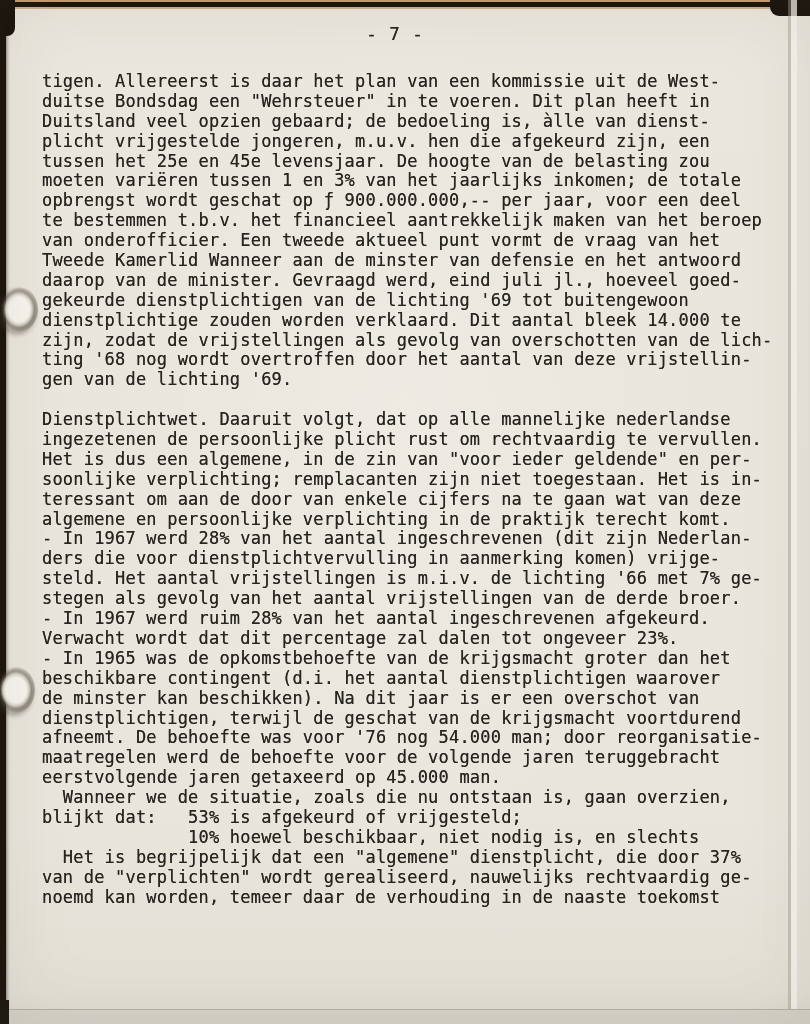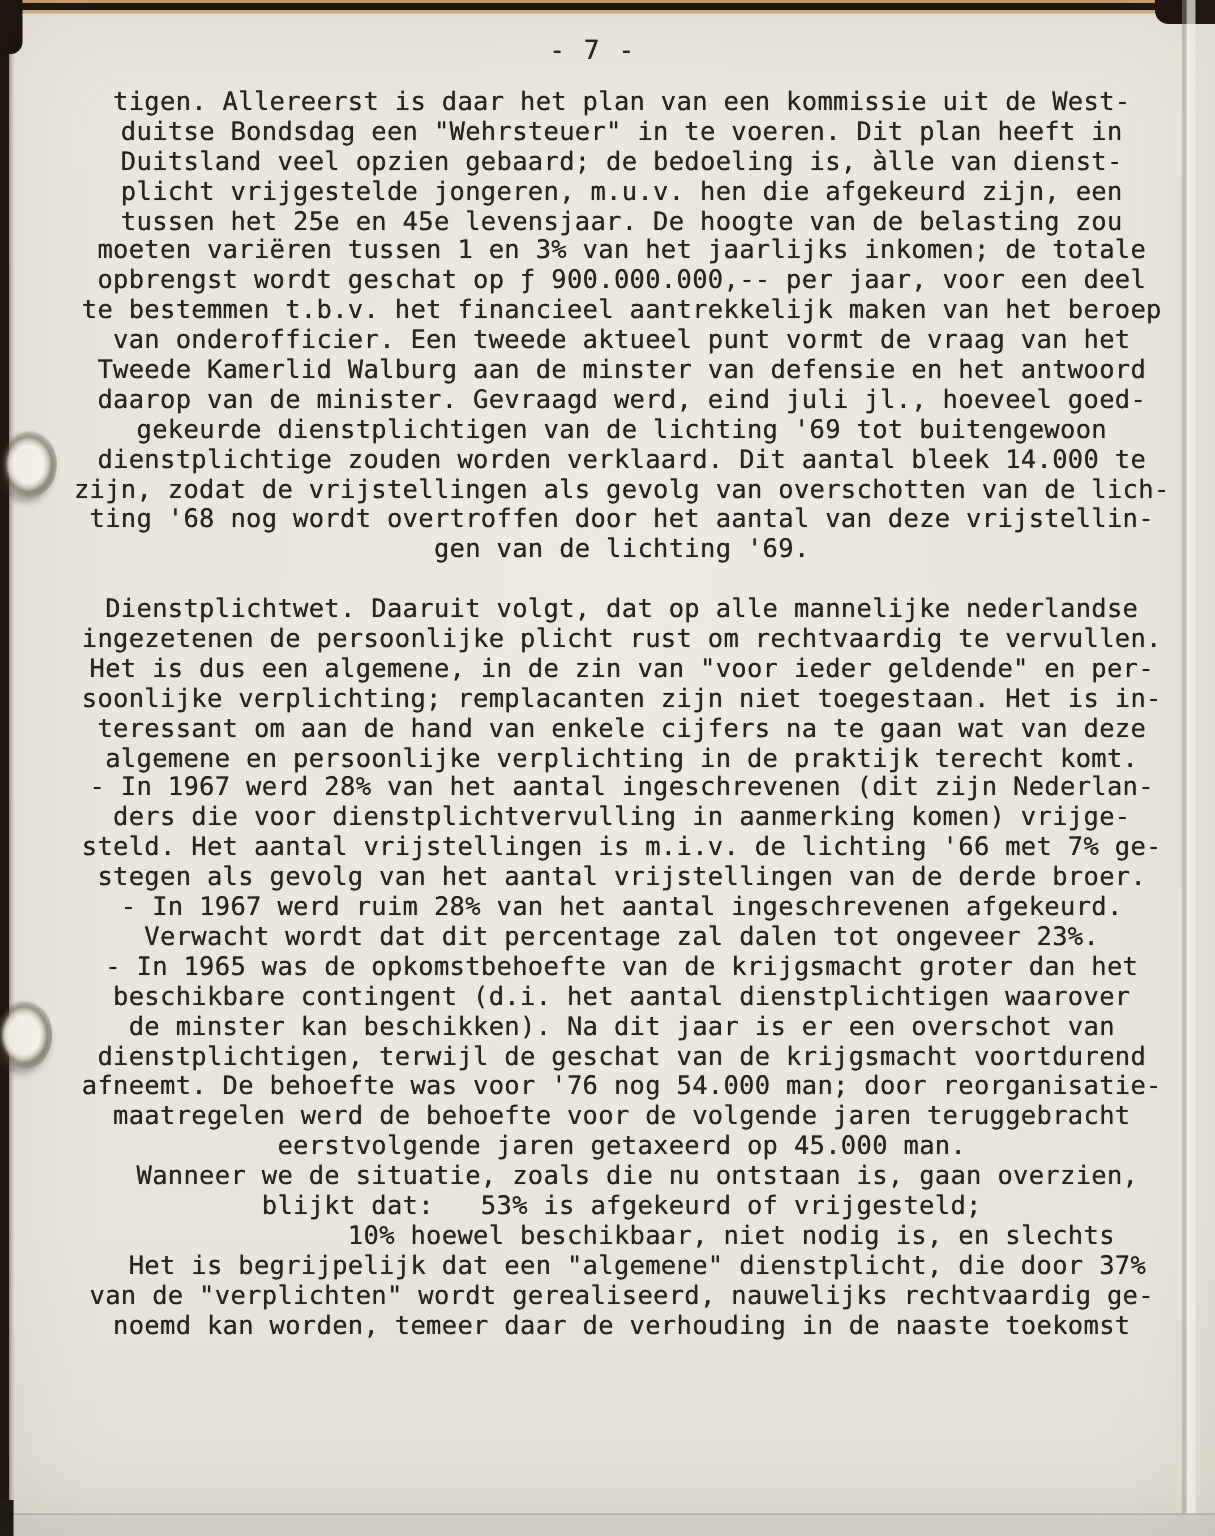--- a/index.html
+++ b/index.html
@@ -94,28 +94,27 @@
     left: 0; right: 20px;
     text-align: center;
     font-size: 17.5px;
     letter-spacing: 1px;
     color: #26241f;
     text-shadow: 0 0 0.5px rgba(38,36,31,0.8);
   }
   .text {
     position: absolute;
     left: 42px;
-    top: 59px;
+    top: 72px;
     width: 745px;
     color: #26241f;
     font-size: 17px;
     line-height: 19.9px;
     letter-spacing: 0.2px;
     text-shadow: 0 0 0.5px rgba(38,36,31,0.75);
-    text-align: center;
   }
   .text .line {
     white-space: pre;
     height: 19.9px;
   }
 </style>
 </head>
 <body>
 
 <div class="page">
@@ -136,33 +135,33 @@
   <div class="text">
       <div class="line">tigen. Allereerst is daar het plan van een kommissie uit de West-</div>
       <div class="line">duitse Bondsdag een "Wehrsteuer" in te voeren. Dit plan heeft in</div>
       <div class="line">Duitsland veel opzien gebaard; de bedoeling is, àlle van dienst-</div>
       <div class="line">plicht vrijgestelde jongeren, m.u.v. hen die afgekeurd zijn, een</div>
       <div class="line">tussen het 25e en 45e levensjaar. De hoogte van de belasting zou</div>
       <div class="line">moeten variëren tussen 1 en 3% van het jaarlijks inkomen; de totale</div>
       <div class="line">opbrengst wordt geschat op ƒ 900.000.000,-- per jaar, voor een deel</div>
       <div class="line">te bestemmen t.b.v. het financieel aantrekkelijk maken van het beroep</div>
       <div class="line">van onderofficier. Een tweede aktueel punt vormt de vraag van het</div>
-      <div class="line">Tweede Kamerlid Walburg aan de minster van defensie en het antwoord</div>
+      <div class="line">Tweede Kamerlid Wanneer aan de minster van defensie en het antwoord</div>
       <div class="line">daarop van de minister. Gevraagd werd, eind juli jl., hoeveel goed-</div>
       <div class="line">gekeurde dienstplichtigen van de lichting '69 tot buitengewoon</div>
       <div class="line">dienstplichtige zouden worden verklaard. Dit aantal bleek 14.000 te</div>
       <div class="line">zijn, zodat de vrijstellingen als gevolg van overschotten van de lich-</div>
       <div class="line">ting '68 nog wordt overtroffen door het aantal van deze vrijstellin-</div>
       <div class="line">gen van de lichting '69.</div>
       <div class="line">&nbsp;</div>
       <div class="line">Dienstplichtwet. Daaruit volgt, dat op alle mannelijke nederlandse</div>
       <div class="line">ingezetenen de persoonlijke plicht rust om rechtvaardig te vervullen.</div>
       <div class="line">Het is dus een algemene, in de zin van "voor ieder geldende" en per-</div>
       <div class="line">soonlijke verplichting; remplacanten zijn niet toegestaan. Het is in-</div>
-      <div class="line">teressant om aan de hand van enkele cijfers na te gaan wat van deze</div>
+      <div class="line">teressant om aan de door van enkele cijfers na te gaan wat van deze</div>
       <div class="line">algemene en persoonlijke verplichting in de praktijk terecht komt.</div>
       <div class="line">- In 1967 werd 28% van het aantal ingeschrevenen (dit zijn Nederlan-</div>
       <div class="line">ders die voor dienstplichtvervulling in aanmerking komen) vrijge-</div>
       <div class="line">steld. Het aantal vrijstellingen is m.i.v. de lichting '66 met 7% ge-</div>
       <div class="line">stegen als gevolg van het aantal vrijstellingen van de derde broer.</div>
       <div class="line">- In 1967 werd ruim 28% van het aantal ingeschrevenen afgekeurd.</div>
       <div class="line">Verwacht wordt dat dit percentage zal dalen tot ongeveer 23%.</div>
       <div class="line">- In 1965 was de opkomstbehoefte van de krijgsmacht groter dan het</div>
       <div class="line">beschikbare contingent (d.i. het aantal dienstplichtigen waarover</div>
       <div class="line">de minster kan beschikken). Na dit jaar is er een overschot van</div>

